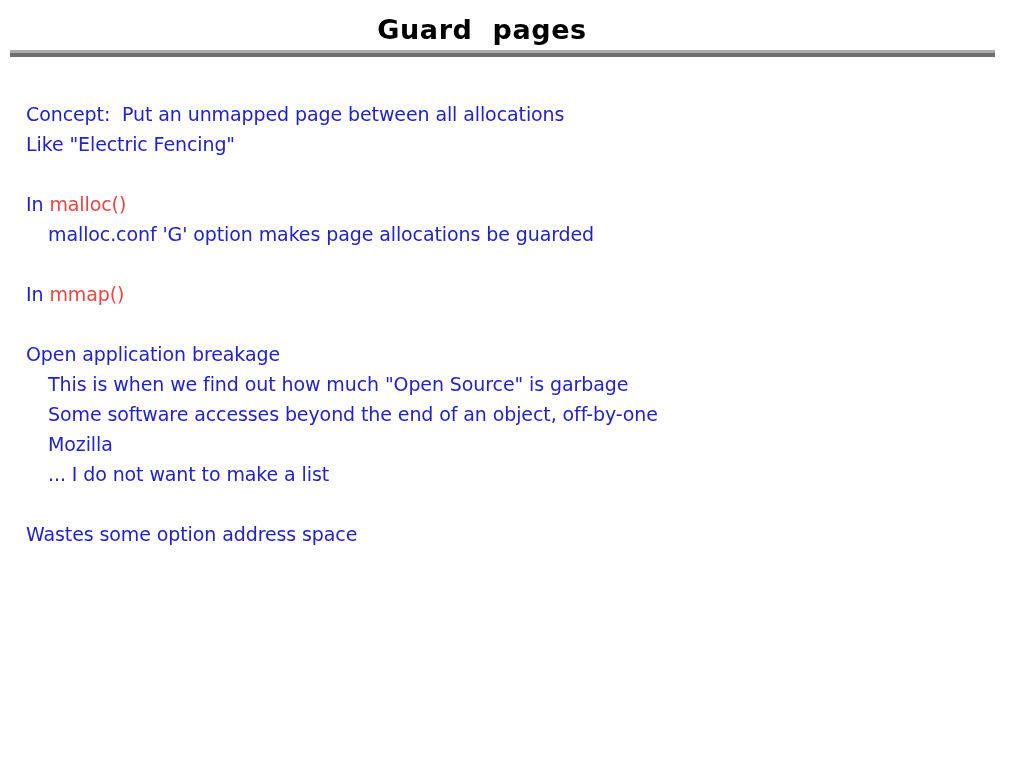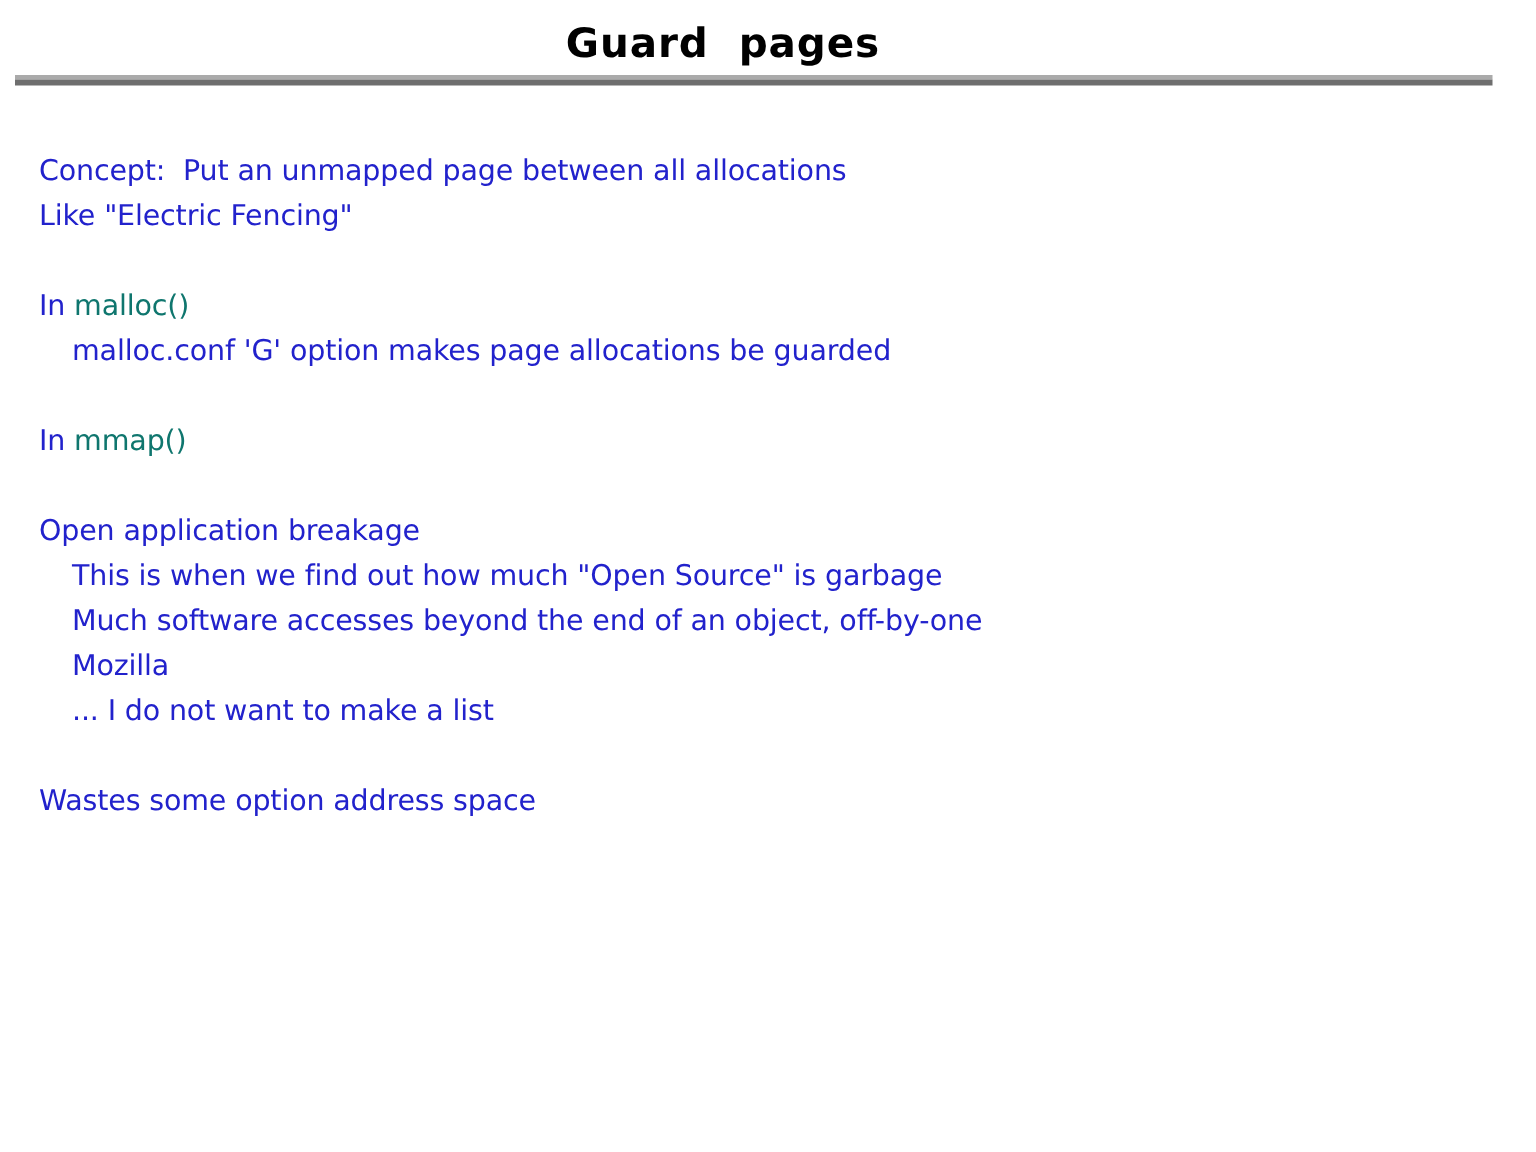--- a/index.html
+++ b/index.html
@@ -83,21 +83,21 @@
     white-space: pre;
     letter-spacing: -0.1px;
   }
   .line.indent-1 {
     padding-left: 22px;
   }
   .line.spacer {
     height: 30px;
   }
   .tok-blue  { color: #2222cc; }
-  .tok-green { color: #0f766e; text-align: center; }
+  .tok-green { color: #ef4444; text-align: center; }
 </style>
 </head>
 <body>
 
 <div class="slide">
 
   <div class="slide-title">Guard  pages</div>
 
   <div class="title-rule">
     <div class="rule-light"></div>
@@ -108,20 +108,20 @@
       <div class="line">Concept:  Put an unmapped page between all allocations</div>
       <div class="line">Like "Electric Fencing"</div>
       <div class="line spacer">&nbsp;</div>
       <div class="line"><span class="tok-blue">In </span><span class="tok-green">malloc()</span></div>
       <div class="line indent-1">malloc.conf 'G' option makes page allocations be guarded</div>
       <div class="line spacer">&nbsp;</div>
       <div class="line"><span class="tok-blue">In </span><span class="tok-green">mmap()</span></div>
       <div class="line spacer">&nbsp;</div>
       <div class="line">Open application breakage</div>
       <div class="line indent-1">This is when we find out how much "Open Source" is garbage</div>
-      <div class="line indent-1">Much software accesses beyond the end of an object, off-by-one</div>
+      <div class="line indent-1">Some software accesses beyond the end of an object, off-by-one</div>
       <div class="line indent-1">Mozilla</div>
       <div class="line indent-1">... I do not want to make a list</div>
       <div class="line spacer">&nbsp;</div>
       <div class="line">Wastes some option address space</div>
     </div>
 
 </div>
 
 </body></html>

